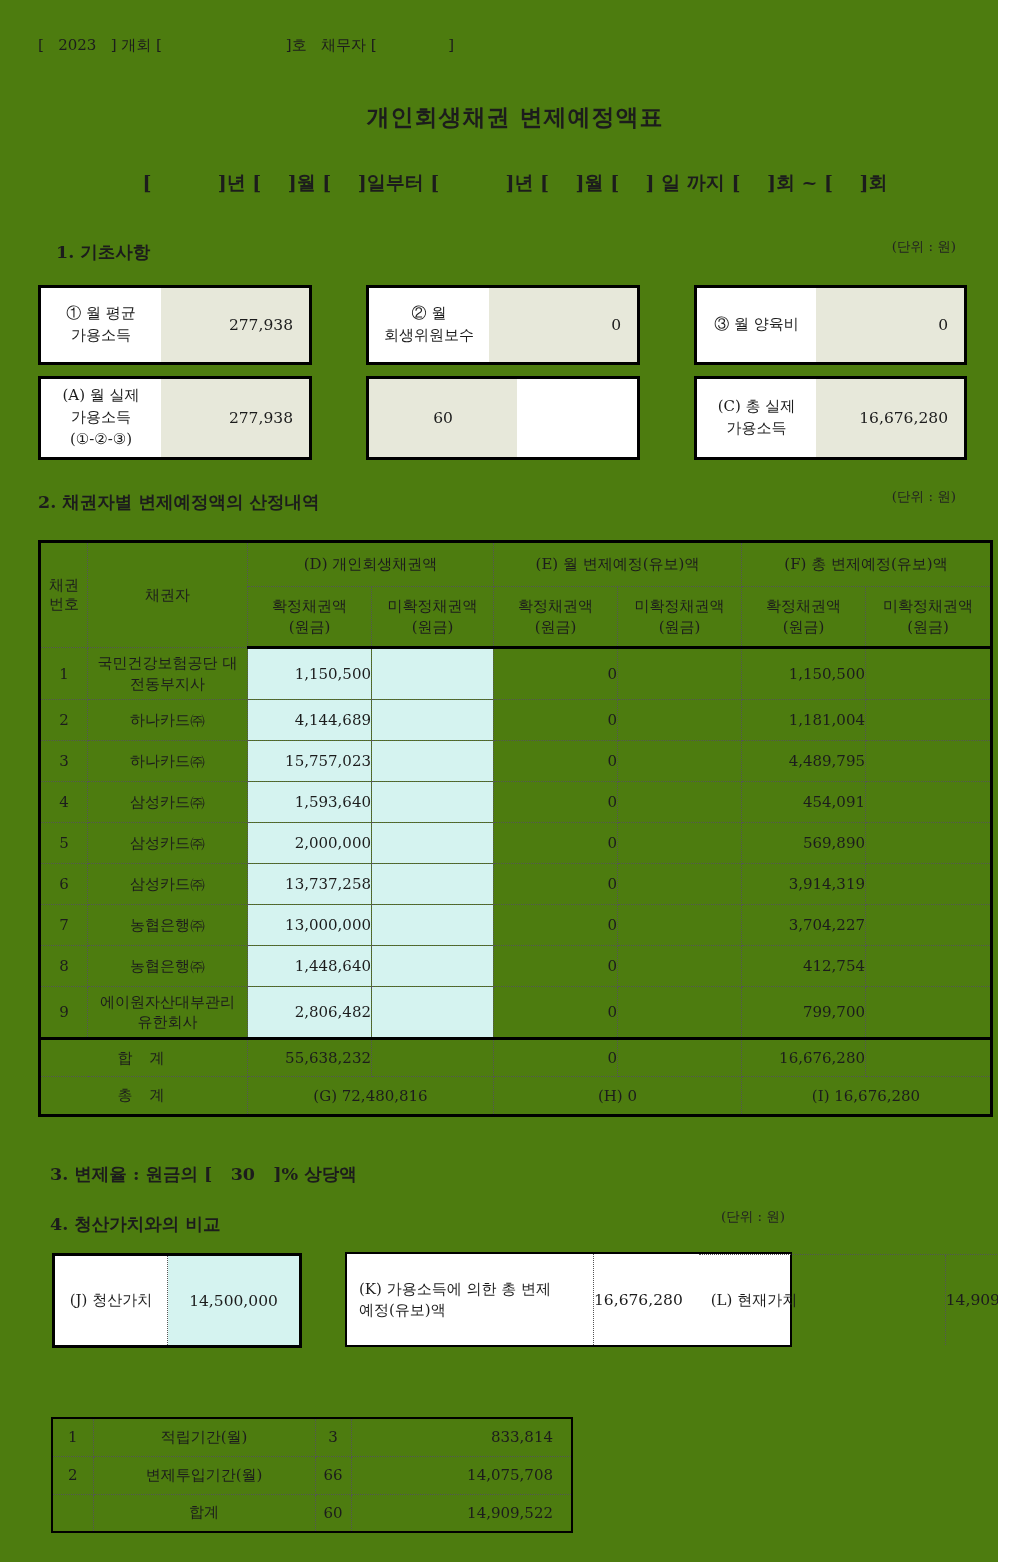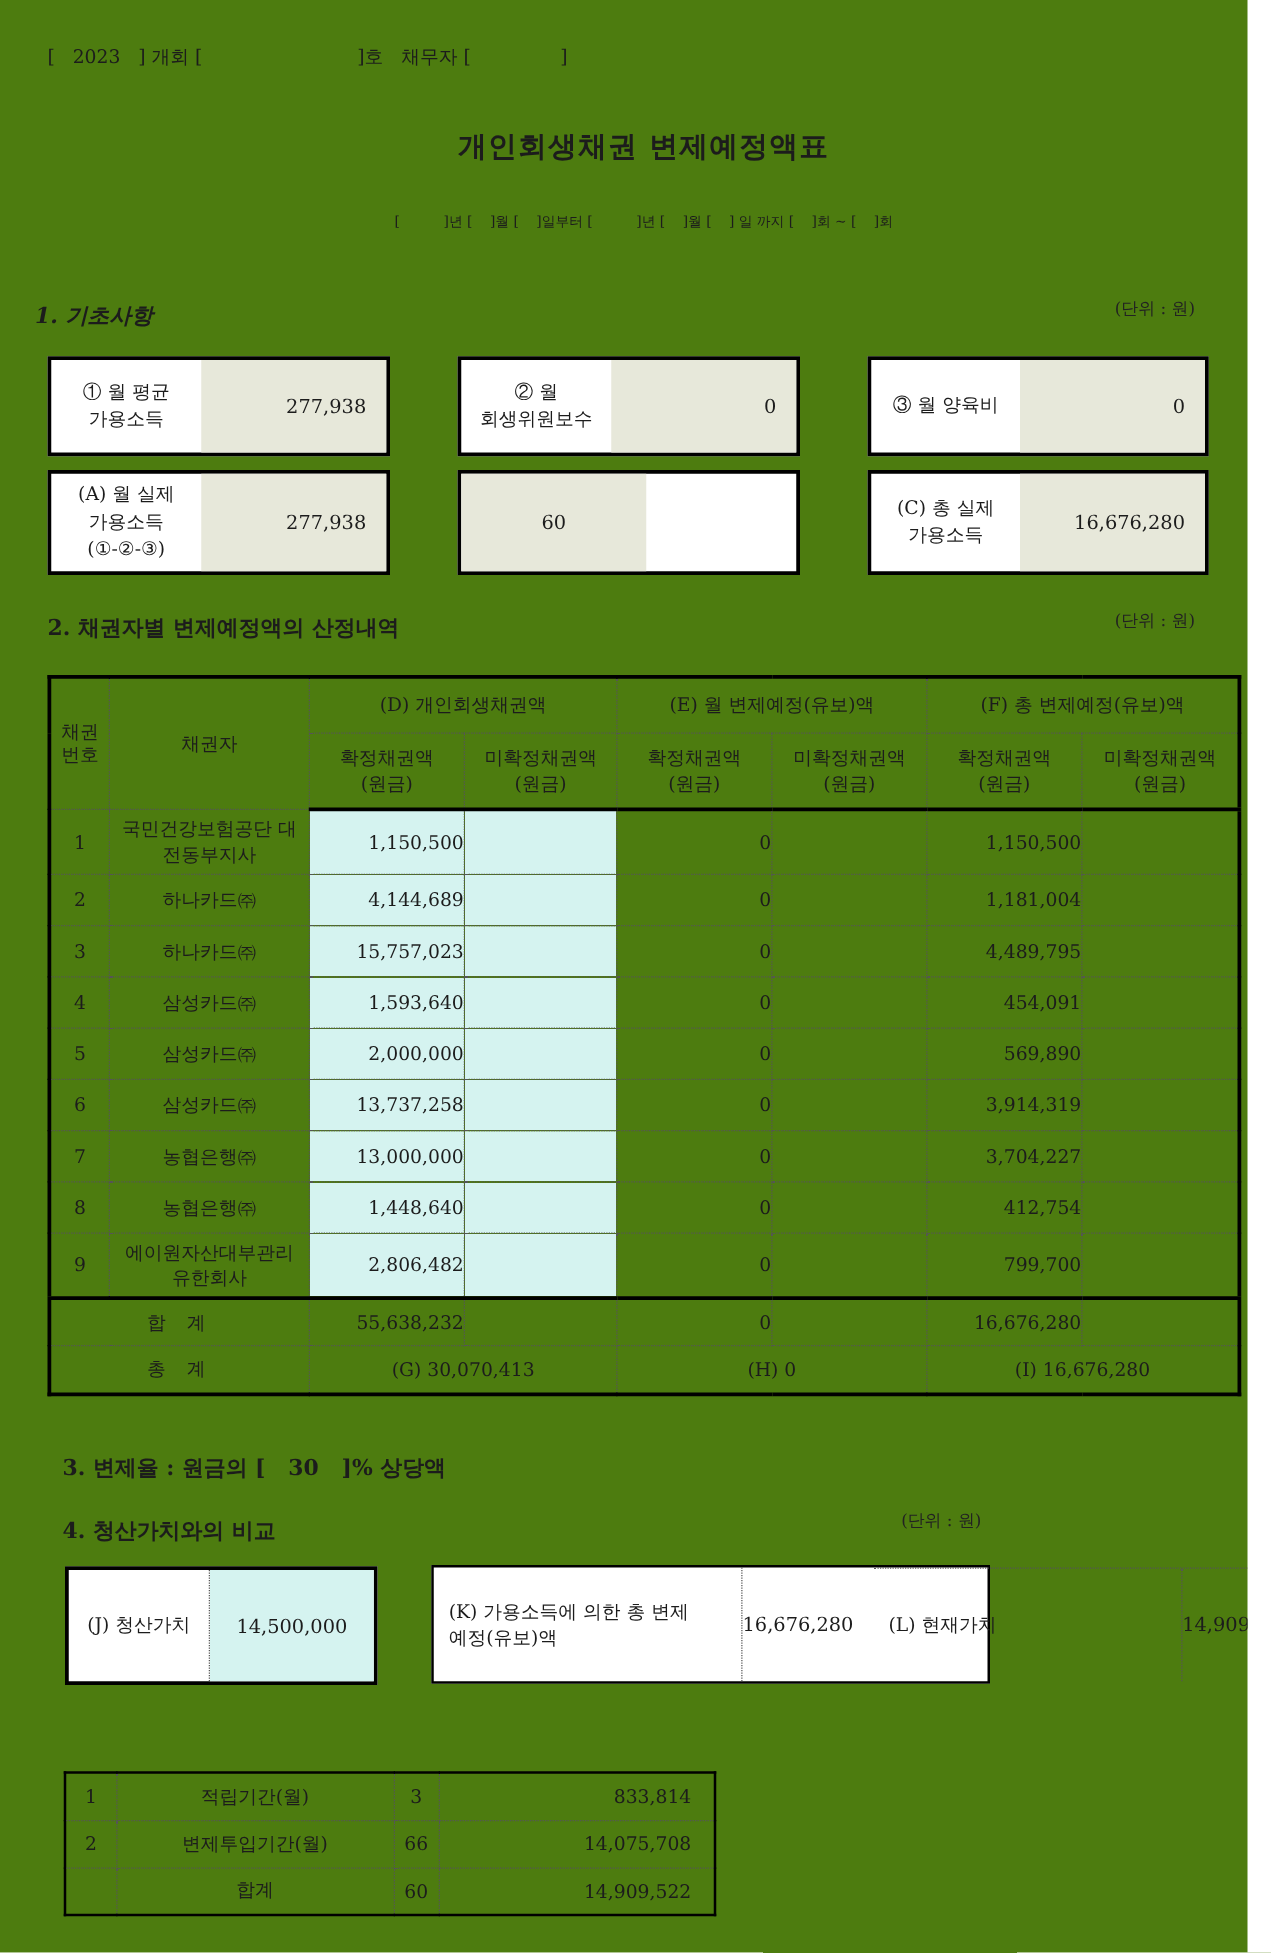--- a/index.html
+++ b/index.html
@@ -8,21 +8,21 @@
     position:relative; width:998px; height:1562px; background:#4d7c0f;
     font-family:"DejaVu Serif","Liberation Serif",serif; color:#1c1c1c;
     overflow:hidden;
   }
   .abs { position:absolute; }
   .pre { white-space:pre; }
   .preline { white-space:pre-line; }
 
   .top-line { left:38px; top:36px; font-size:15px; }
   .doc-title { left:0; top:102px; width:1030px; text-align:center; font-size:23px; font-weight:bold; letter-spacing:1px; }
-  .period-line { left:0; top:170px; width:1030px; text-align:center; font-size:11px; }
+  .period-line { left:0; top:170px; width:1030px; text-align:center; font-size:19px;font-weight:bold; }
 
   .sec-heading { font-size:17.5px; font-weight:bold; }
   .unit-label { font-size:13.5px; color:#222; }
 
   
   .s1-grid {
     left:38px; top:285px; width:930px;
     display:grid; grid-template-columns:274px 274px 273px; grid-template-rows:80px 84px;
     column-gap:54px; row-gap:11px;
   }
@@ -82,21 +82,21 @@
 <body>
 
 <div class="page">
 
   <div class="abs top-line pre">[   2023   ] 개회 [                          ]호   채무자 [               ]</div>
 
   <div class="abs doc-title">개인회생채권 변제예정액표</div>
 
   <div class="abs period-line pre">[          ]년 [    ]월 [    ]일부터 [          ]년 [    ]월 [    ] 일 까지 [    ]회 ~ [    ]회</div>
 
-  <div class="abs sec-heading" style="left:28px; top:240px;font-style:italic;">1. 기초사항</div>
+  <div class="abs sec-heading" style="left:56px; top:240px;">1. 기초사항</div>
   <div class="abs unit-label" style="right:42px; top:238px;">(단위 : 원)</div>
 
   <div class="abs s1-grid">
     <div class="info-box">
       <div class="lbl preline">① 월 평균
 가용소득</div>
       <div class="val">277,938</div>
     </div>
     <div class="info-box">
       <div class="lbl preline">② 월
@@ -259,21 +259,21 @@
           <td colspan="2" class="merged">합 계</td>
           <td class="num">55,638,232</td>
           <td></td>
           <td class="num">0</td>
           <td></td>
           <td class="num">16,676,280</td>
           <td></td>
         </tr>
         <tr class="grand">
           <td colspan="2" class="merged">총 계</td>
-          <td colspan="2">(G) 30,070,413</td>
+          <td colspan="2">(G) 72,480,816</td>
           <td colspan="2">(H) 0</td>
           <td colspan="2">(I) 16,676,280</td>
         </tr>
       </tbody>
     </table>
   </div>
 
   <div class="abs sec-heading pre" style="left:50px; top:1162px;">3. 변제율 : 원금의 [   30   ]% 상당액</div>
 
   <div class="abs sec-heading" style="left:50px; top:1212px;">4. 청산가치와의 비교</div>

